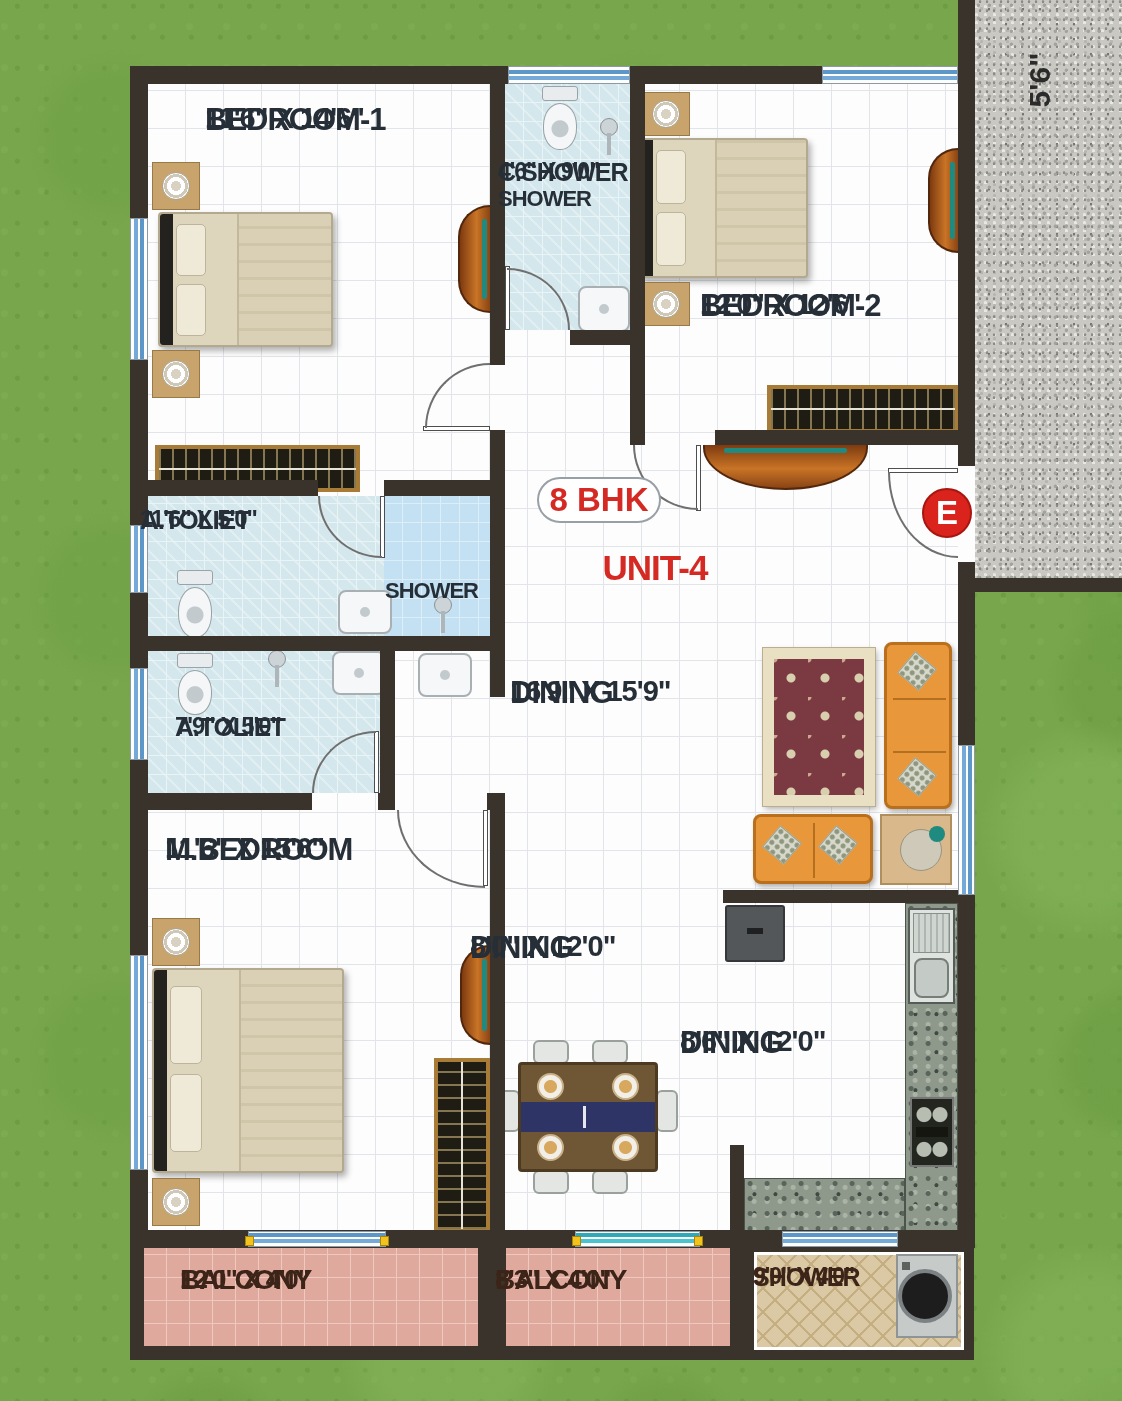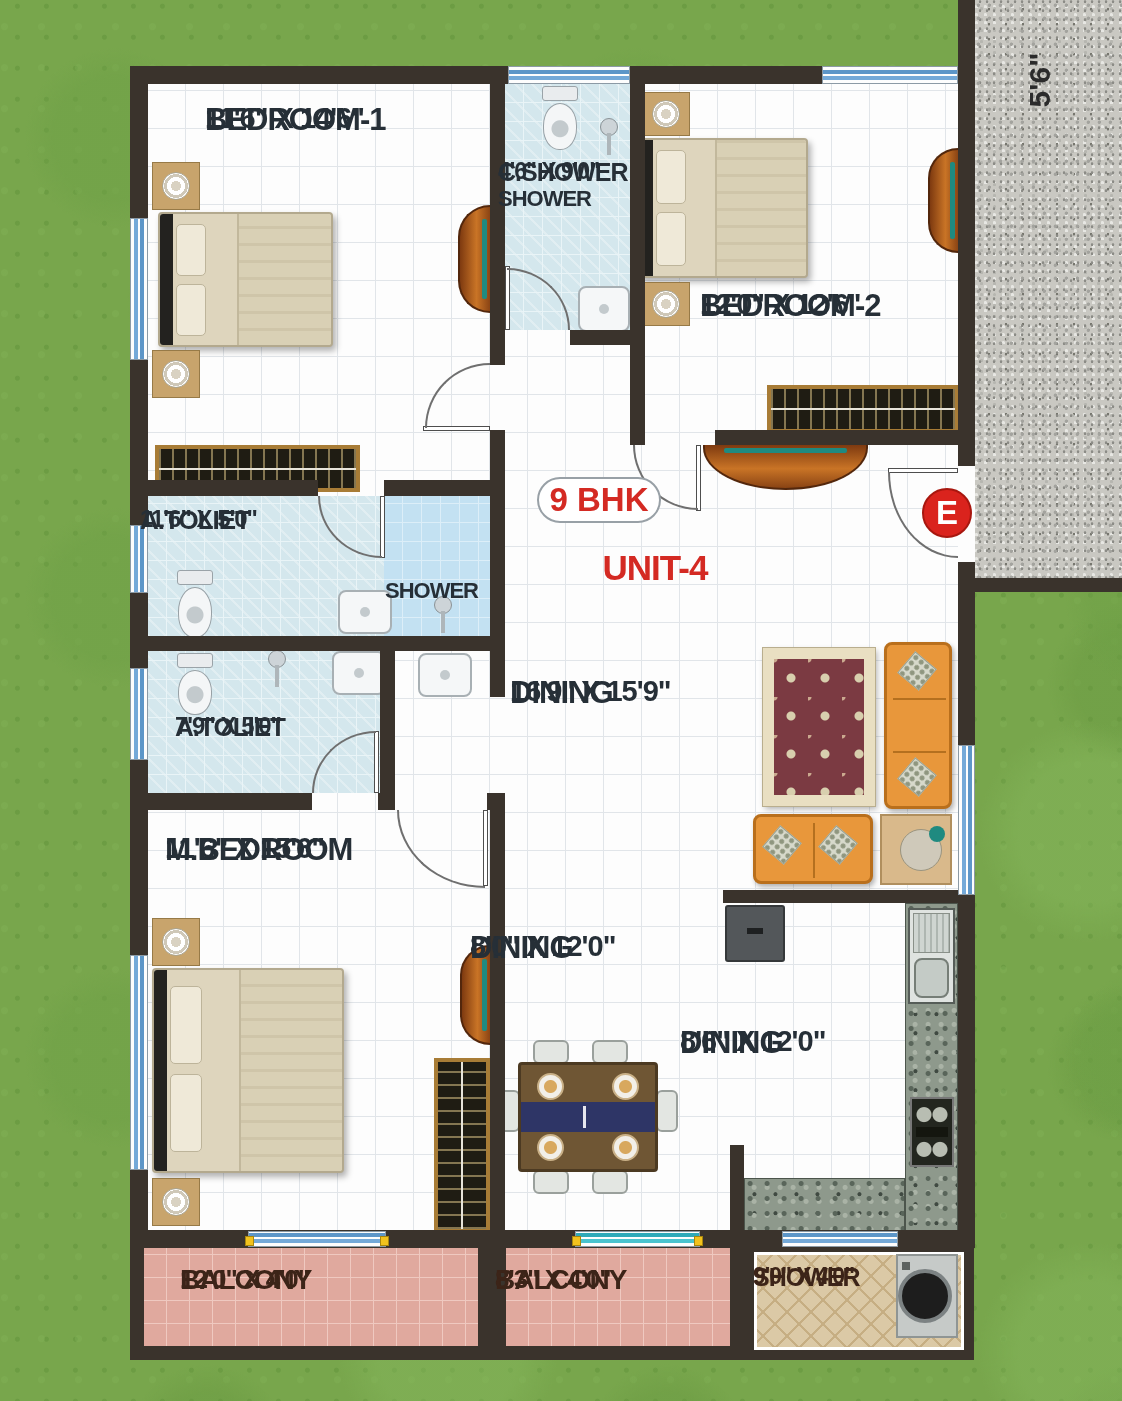--- a/index.html
+++ b/index.html
@@ -371,16 +371,16 @@
   </div>
   <div class="lbl brown" style="left:495px;top:1264px;width:240px;">
     <span class="lname">BALCONY</span>
     <span class="ldims">8'3" X 4'0"</span>
   </div>
   <div class="lbl util" style="left:753px;top:1263px;width:150px;">
     <span class="lname">SHOWER</span>
     <span class="ldims">9'0" X 4'0"</span>
   </div>
 
-  <div class="bhk" style="left:537px;top:477px;width:124px;height:46px;">9 BHK</div>
+  <div class="bhk" style="left:537px;top:477px;width:124px;height:46px;">8 BHK</div>
   <div class="red" style="left:530px;top:548px;width:250px;font-size:35px;">UNIT-4</div>
 
 </div>
 
 </body></html>

